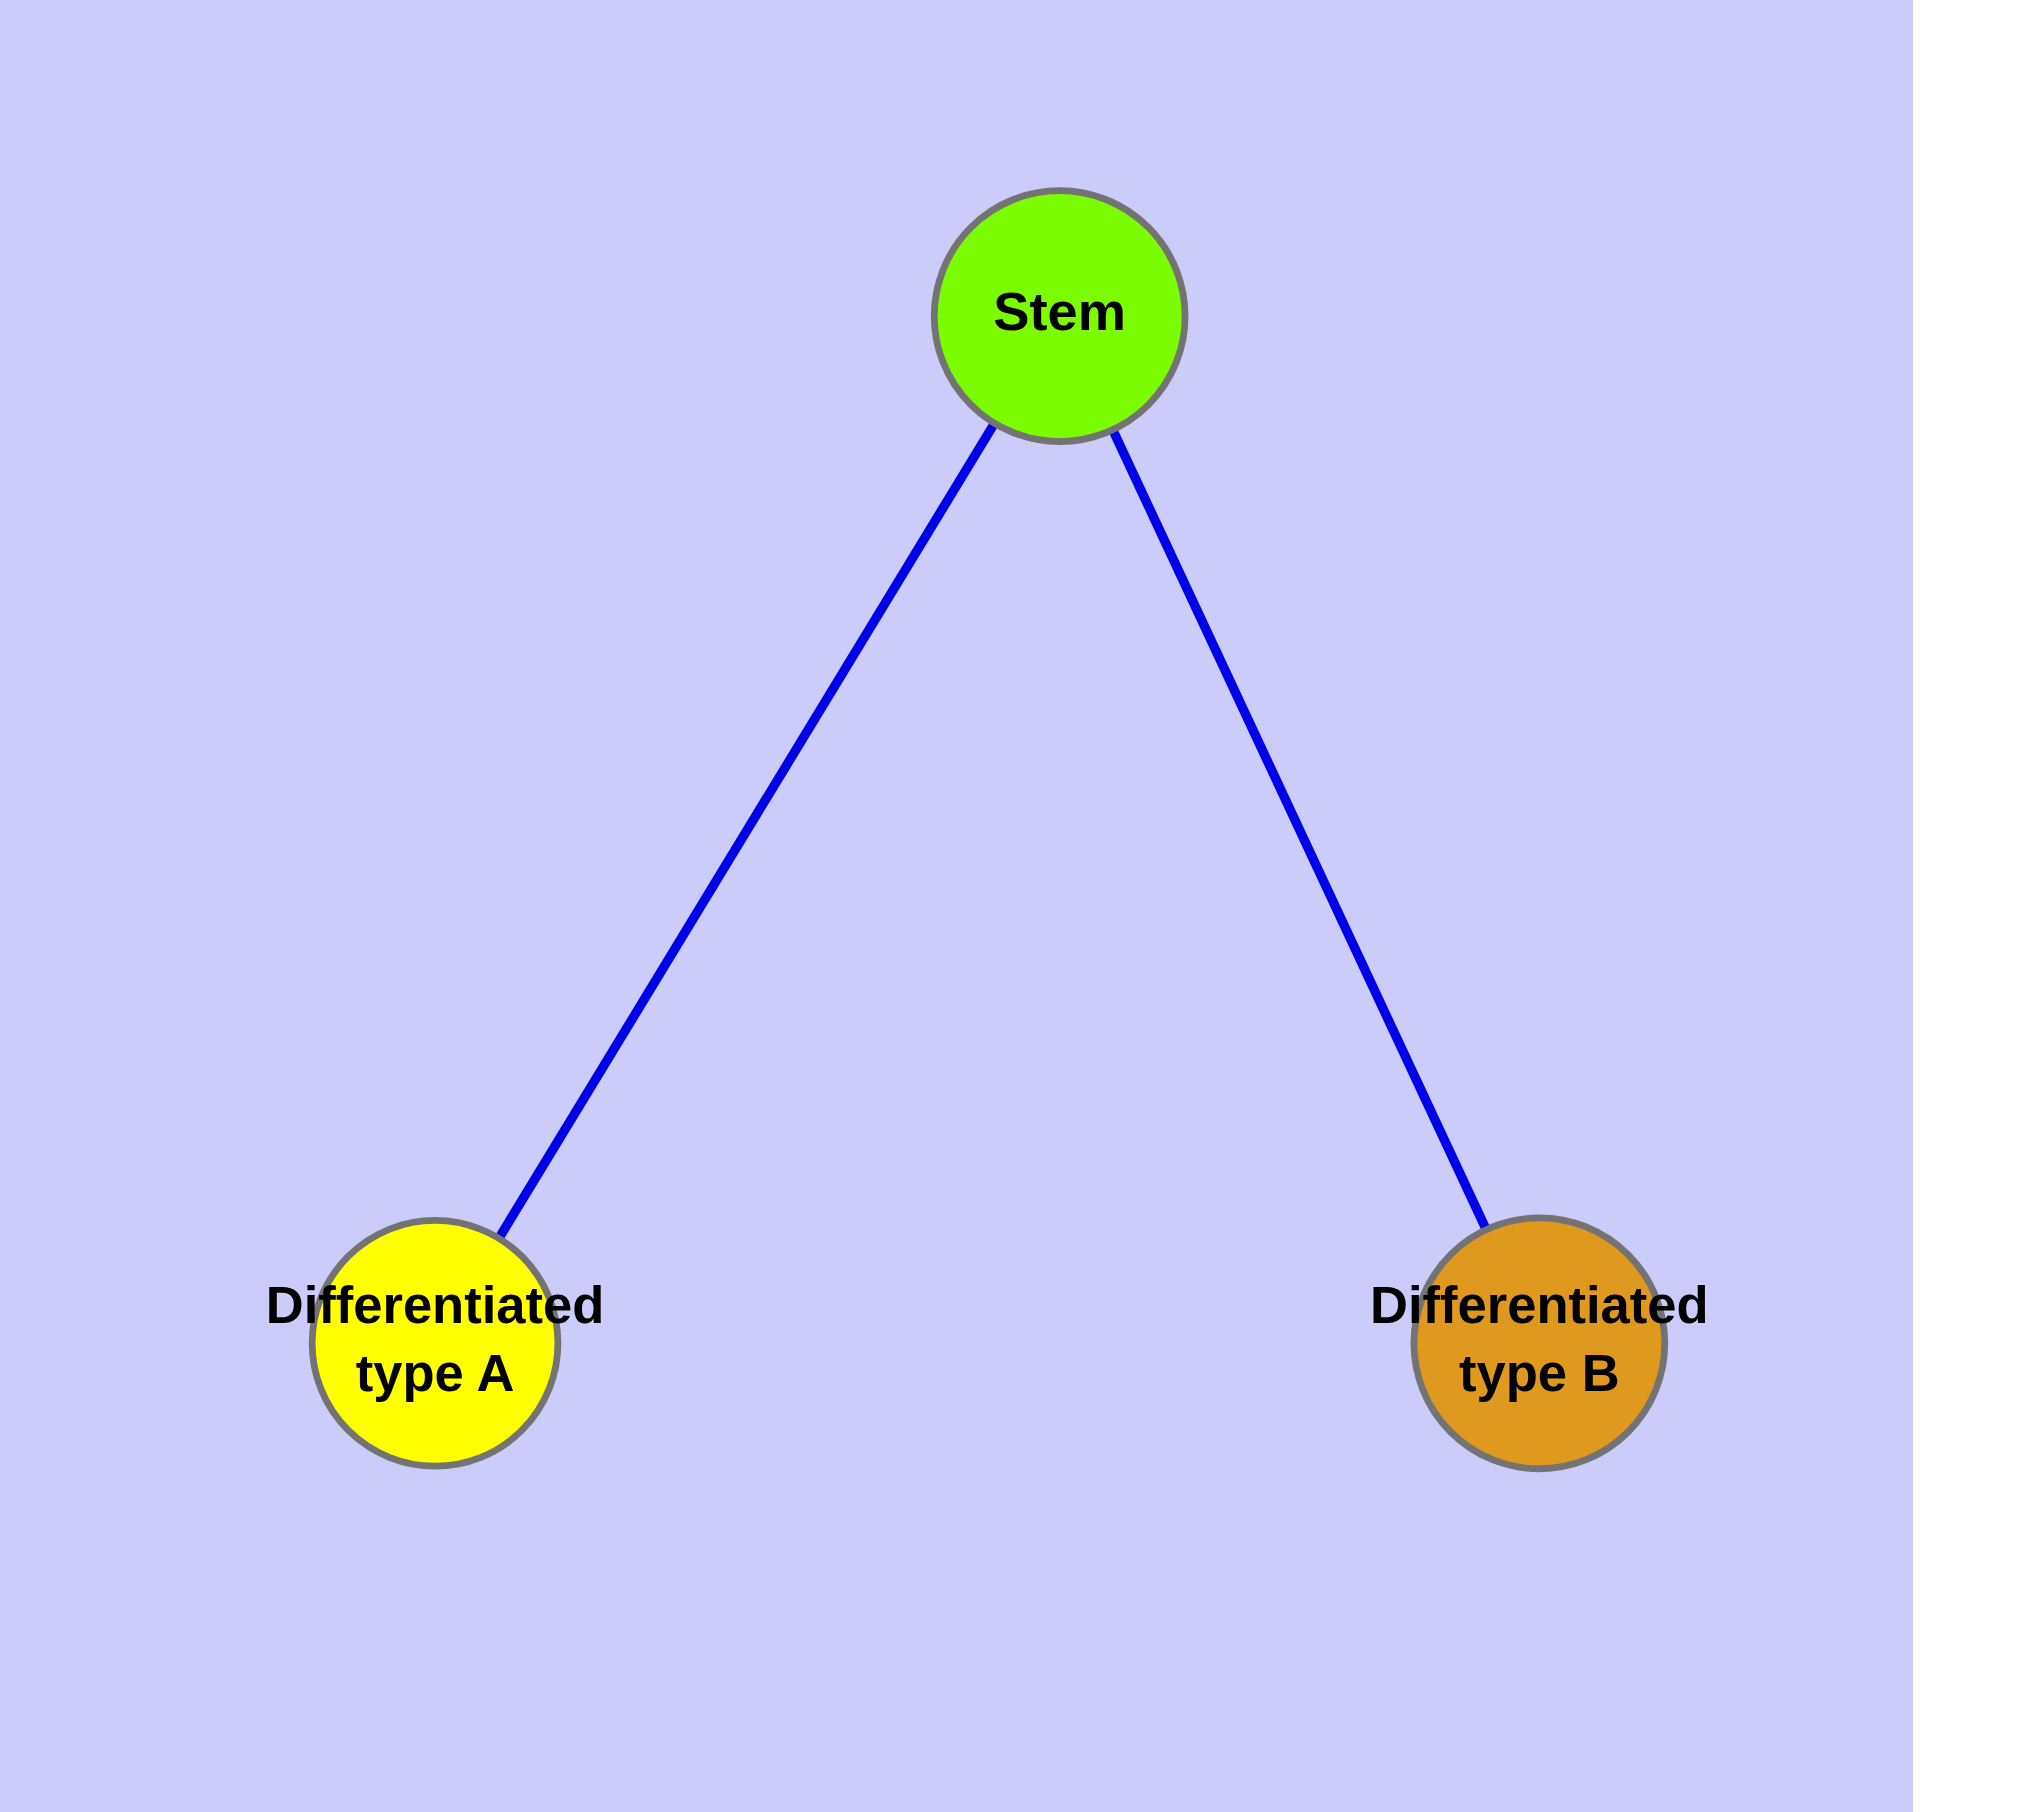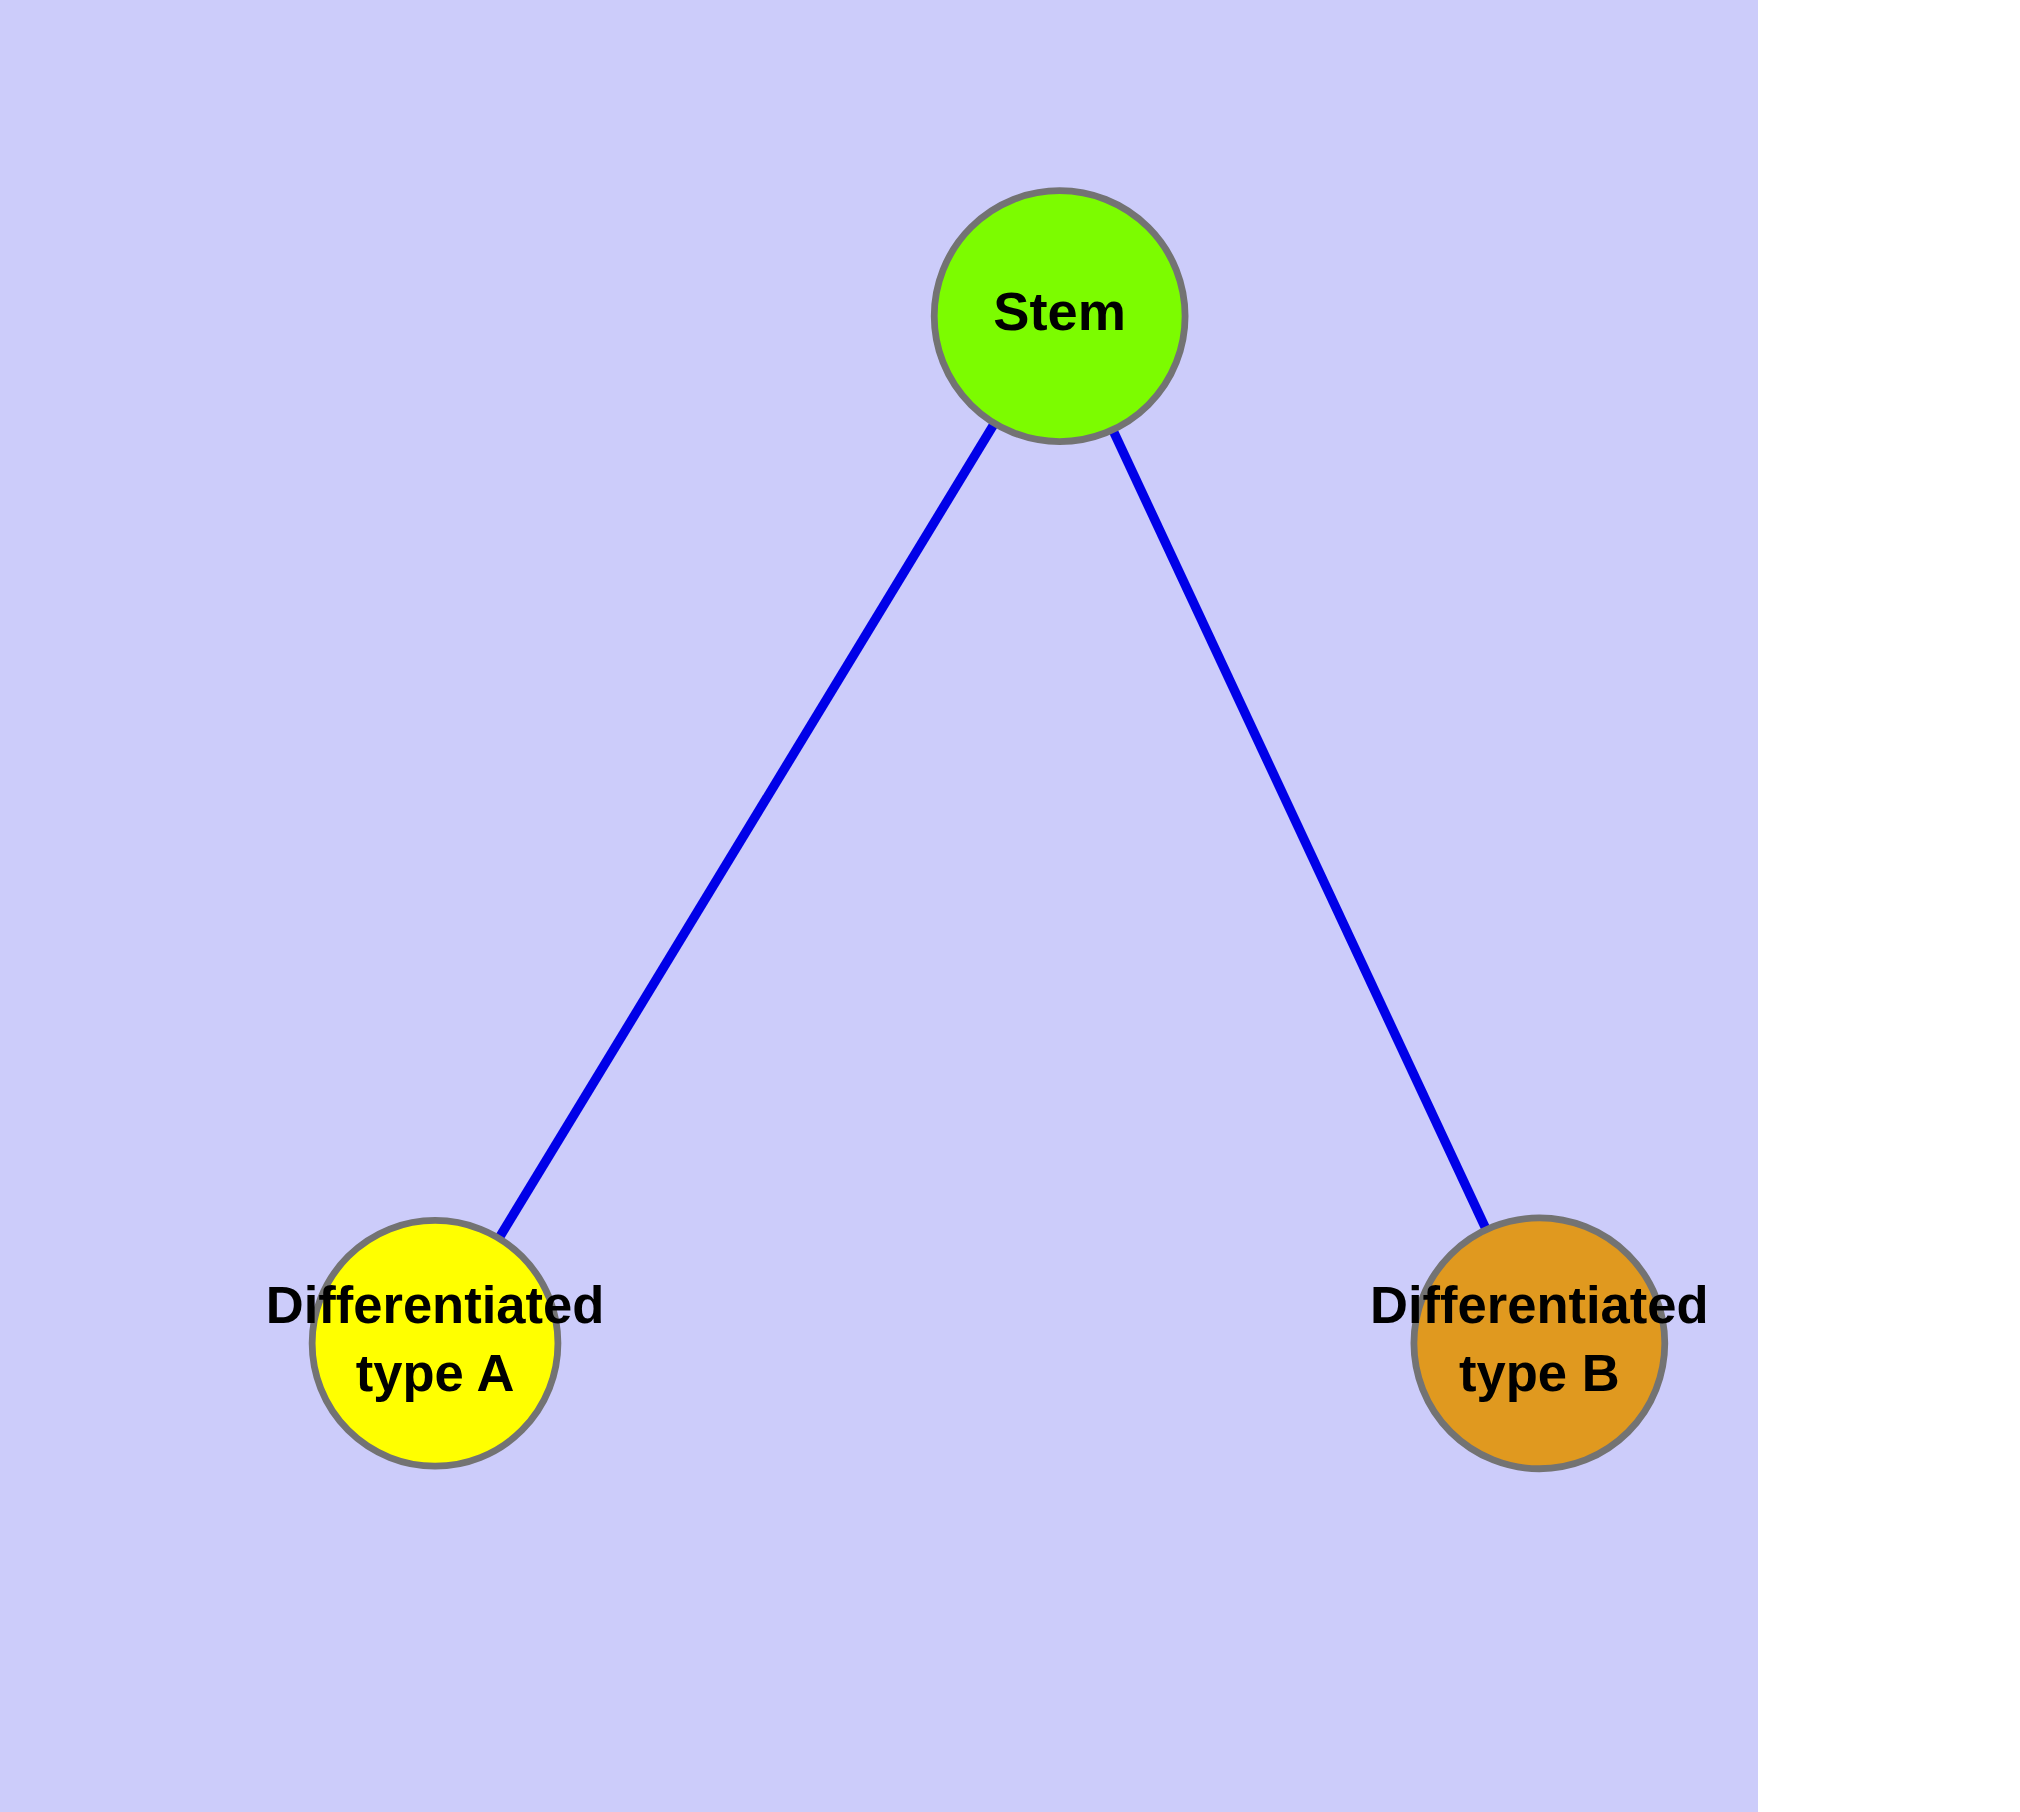--- a/index.html
+++ b/index.html
@@ -31,21 +31,21 @@
     font-weight: bold;
     fill: #000000;
     paint-order: normal;
     dominant-baseline: middle;
     text-anchor: middle;
   }
 </style>
 </head>
 <body>
 
-<div id="stage" style="width: 1758px; height: 1812px;">
+<div id="stage" style="width: 1913px; height: 1812px;">
   <div id="canvas-bg" style="background: rgb(204, 204, 250);"></div>
   <svg id="graph-svg" viewBox="0 0 2384 2138" xmlns="http://www.w3.org/2000/svg" style="width: 2021px; height: 1812px;">
     <g id="edges-layer">
         <line x1="1250" y1="373" x2="513" y2="1585" stroke="#0000e8" stroke-width="11" stroke-linecap="butt"></line>
         <line x1="1250" y1="373" x2="1816" y2="1585" stroke="#0000e8" stroke-width="11" stroke-linecap="butt"></line>
       </g>
     <g id="nodes-layer">
         <g>
           <circle cx="1250" cy="373" r="148" fill="#7cfc00" stroke="#737373" stroke-width="8"></circle>
           <text class="node-label" x="1250" y="373" font-size="64" font-family="&quot;Liberation Sans&quot;, sans-serif" font-weight="bold" fill="#000000" text-anchor="middle" dominant-baseline="middle">Stem</text>

